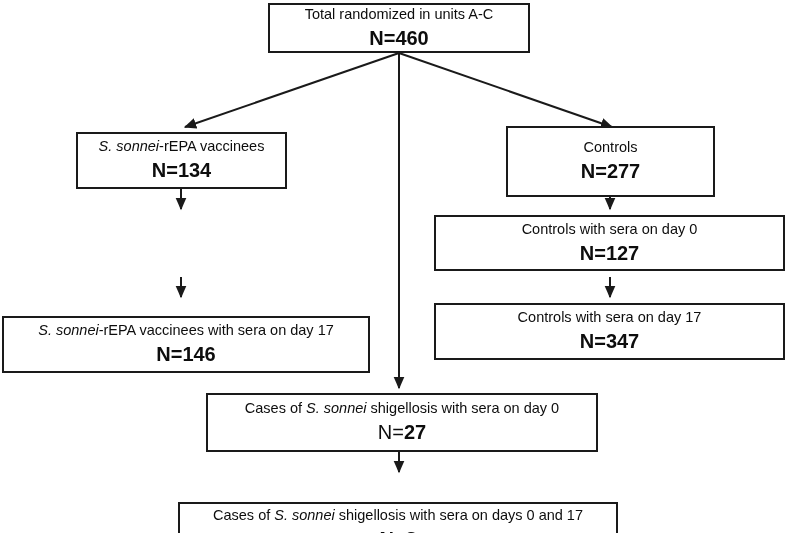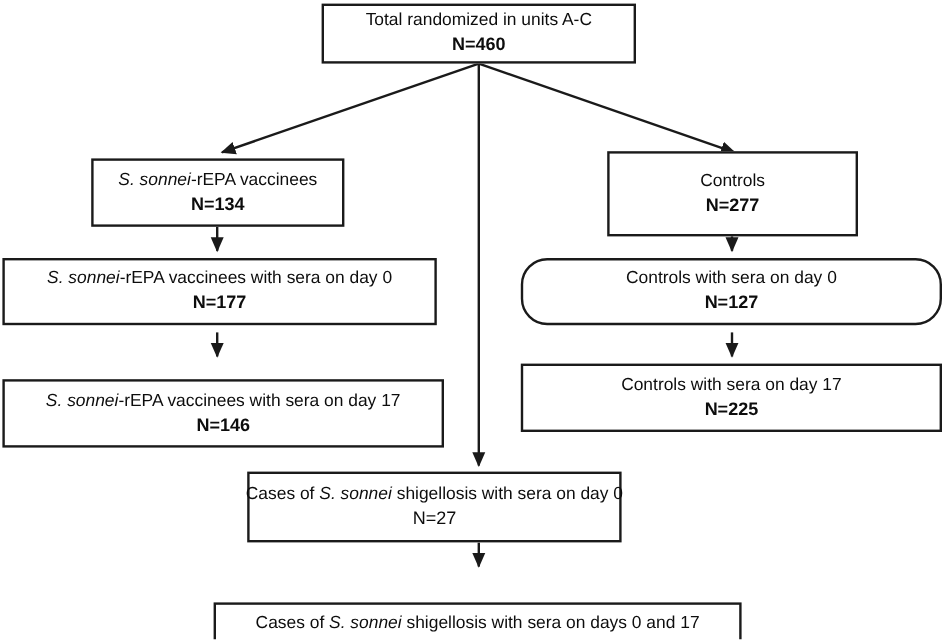--- a/index.html
+++ b/index.html
@@ -35,30 +35,30 @@
     text-align: left;
     color: #0d0d0d;
     line-height: 1.32;
   }
   .node-label {
     font-size: 14.5px;
     font-weight: 400;
     white-space: nowrap;
   }
   .node-count {
-    font-size: 15px;
+    font-size: 20px;
     font-weight: 700;
     white-space: nowrap;
     margin-top: 1px;
   }
   .node-count.count-light-prefix {
     font-weight: 400;
   }
   .node-count.count-light-prefix .count-num {
-    font-weight: 400;
+    font-weight: 700;
   }
   .sp { font-style: italic; margin-top: 29px; }
 </style>
 </head>
 <body>
 
 <div id="chart-root">
 
   <svg id="connector-layer" viewBox="0 0 789 533" width="789" height="533" xmlns="http://www.w3.org/2000/svg">
     <defs>
@@ -92,41 +92,37 @@
   <div class="node-box" style="left:76px; top:132px; width:211px; height:57px;">
     <div class="node-label"><span class="sp">S. sonnei</span><span>-rEPA vaccinees</span></div>
     <div class="node-count"><span>N=</span><span class="count-num">134</span></div>
   </div>
 
   <div class="node-box" style="left:506px; top:126px; width:209px; height:71px;">
     <div class="node-label"><span>Controls</span></div>
     <div class="node-count"><span>N=</span><span class="count-num">277</span></div>
   </div>
 
-  <div class="node-box" style="left:2px; top:215px; width:362px; height:56px;">
-    <div class="node-label"><span class="sp">S. sonnei</span><span>-rEPA vaccinees with sera on day 0</span></div>
-    <div class="node-count"><span>N=</span><span class="count-num">177</span></div>
-  </div>
 
-  <div class="node-box" style="left:434px; top:215px; width:351px; height:56px;border-radius:22px;">
+  <div class="node-box" style="left:434px; top:215px; width:351px; height:56px;">
     <div class="node-label"><span>Controls with sera on day 0</span></div>
     <div class="node-count"><span>N=</span><span class="count-num">127</span></div>
   </div>
 
   <div class="node-box" style="left:2px; top:316px; width:368px; height:57px;">
     <div class="node-label"><span class="sp">S. sonnei</span><span>-rEPA vaccinees with sera on day 17</span></div>
     <div class="node-count"><span>N=</span><span class="count-num">146</span></div>
   </div>
 
   <div class="node-box" style="left:434px; top:303px; width:351px; height:57px;">
     <div class="node-label"><span>Controls with sera on day 17</span></div>
-    <div class="node-count"><span>N=</span><span class="count-num">225</span></div>
+    <div class="node-count"><span>N=</span><span class="count-num">347</span></div>
   </div>
 
-  <div class="node-box" style="left:206px; top:393px; width:312px; height:59px;">
+  <div class="node-box" style="left:206px; top:393px; width:392px; height:59px;">
     <div class="node-label"><span>Cases of </span><span class="sp">S. sonnei</span><span> shigellosis with sera on day 0</span></div>
     <div class="node-count count-light-prefix"><span>N=</span><span class="count-num">27</span></div>
   </div>
 
   <div class="node-box" style="left:178px; top:502px; width:440px; height:55px;">
     <div class="node-label"><span>Cases of </span><span class="sp">S. sonnei</span><span> shigellosis with sera on days 0 and 17</span></div>
     <div class="node-count"><span>N=</span><span class="count-num">8</span></div>
   </div>
 
 </div>

